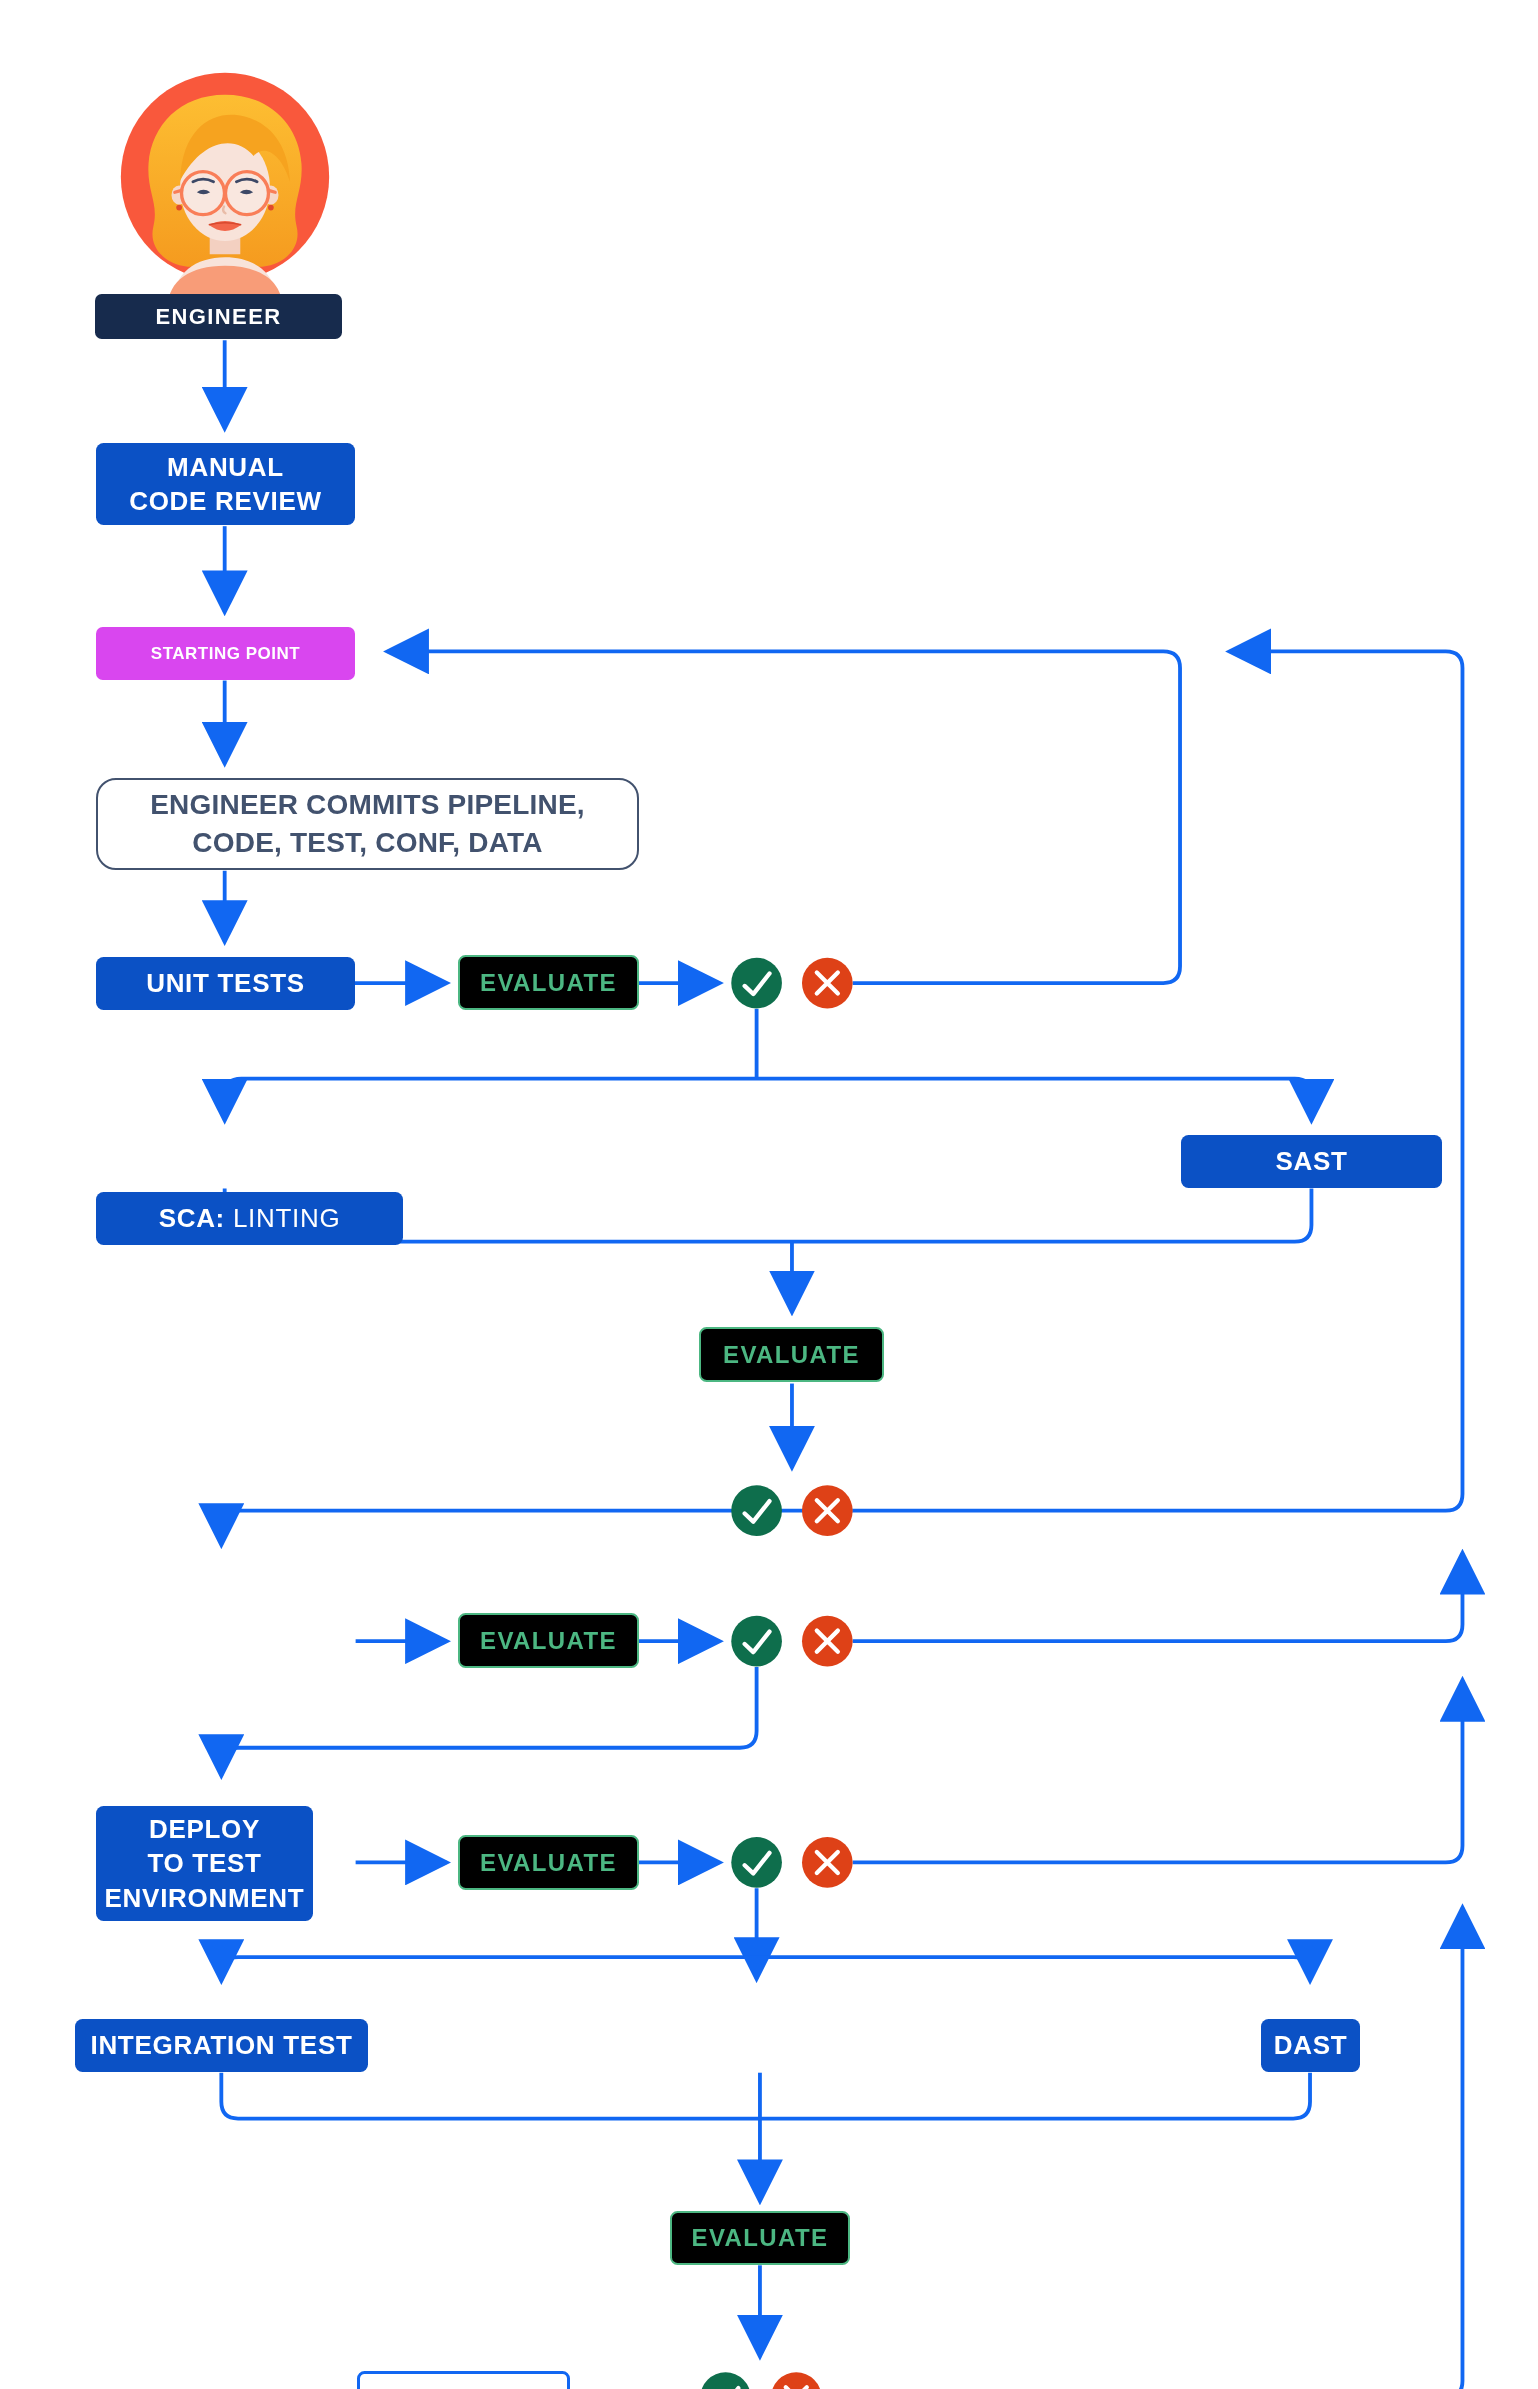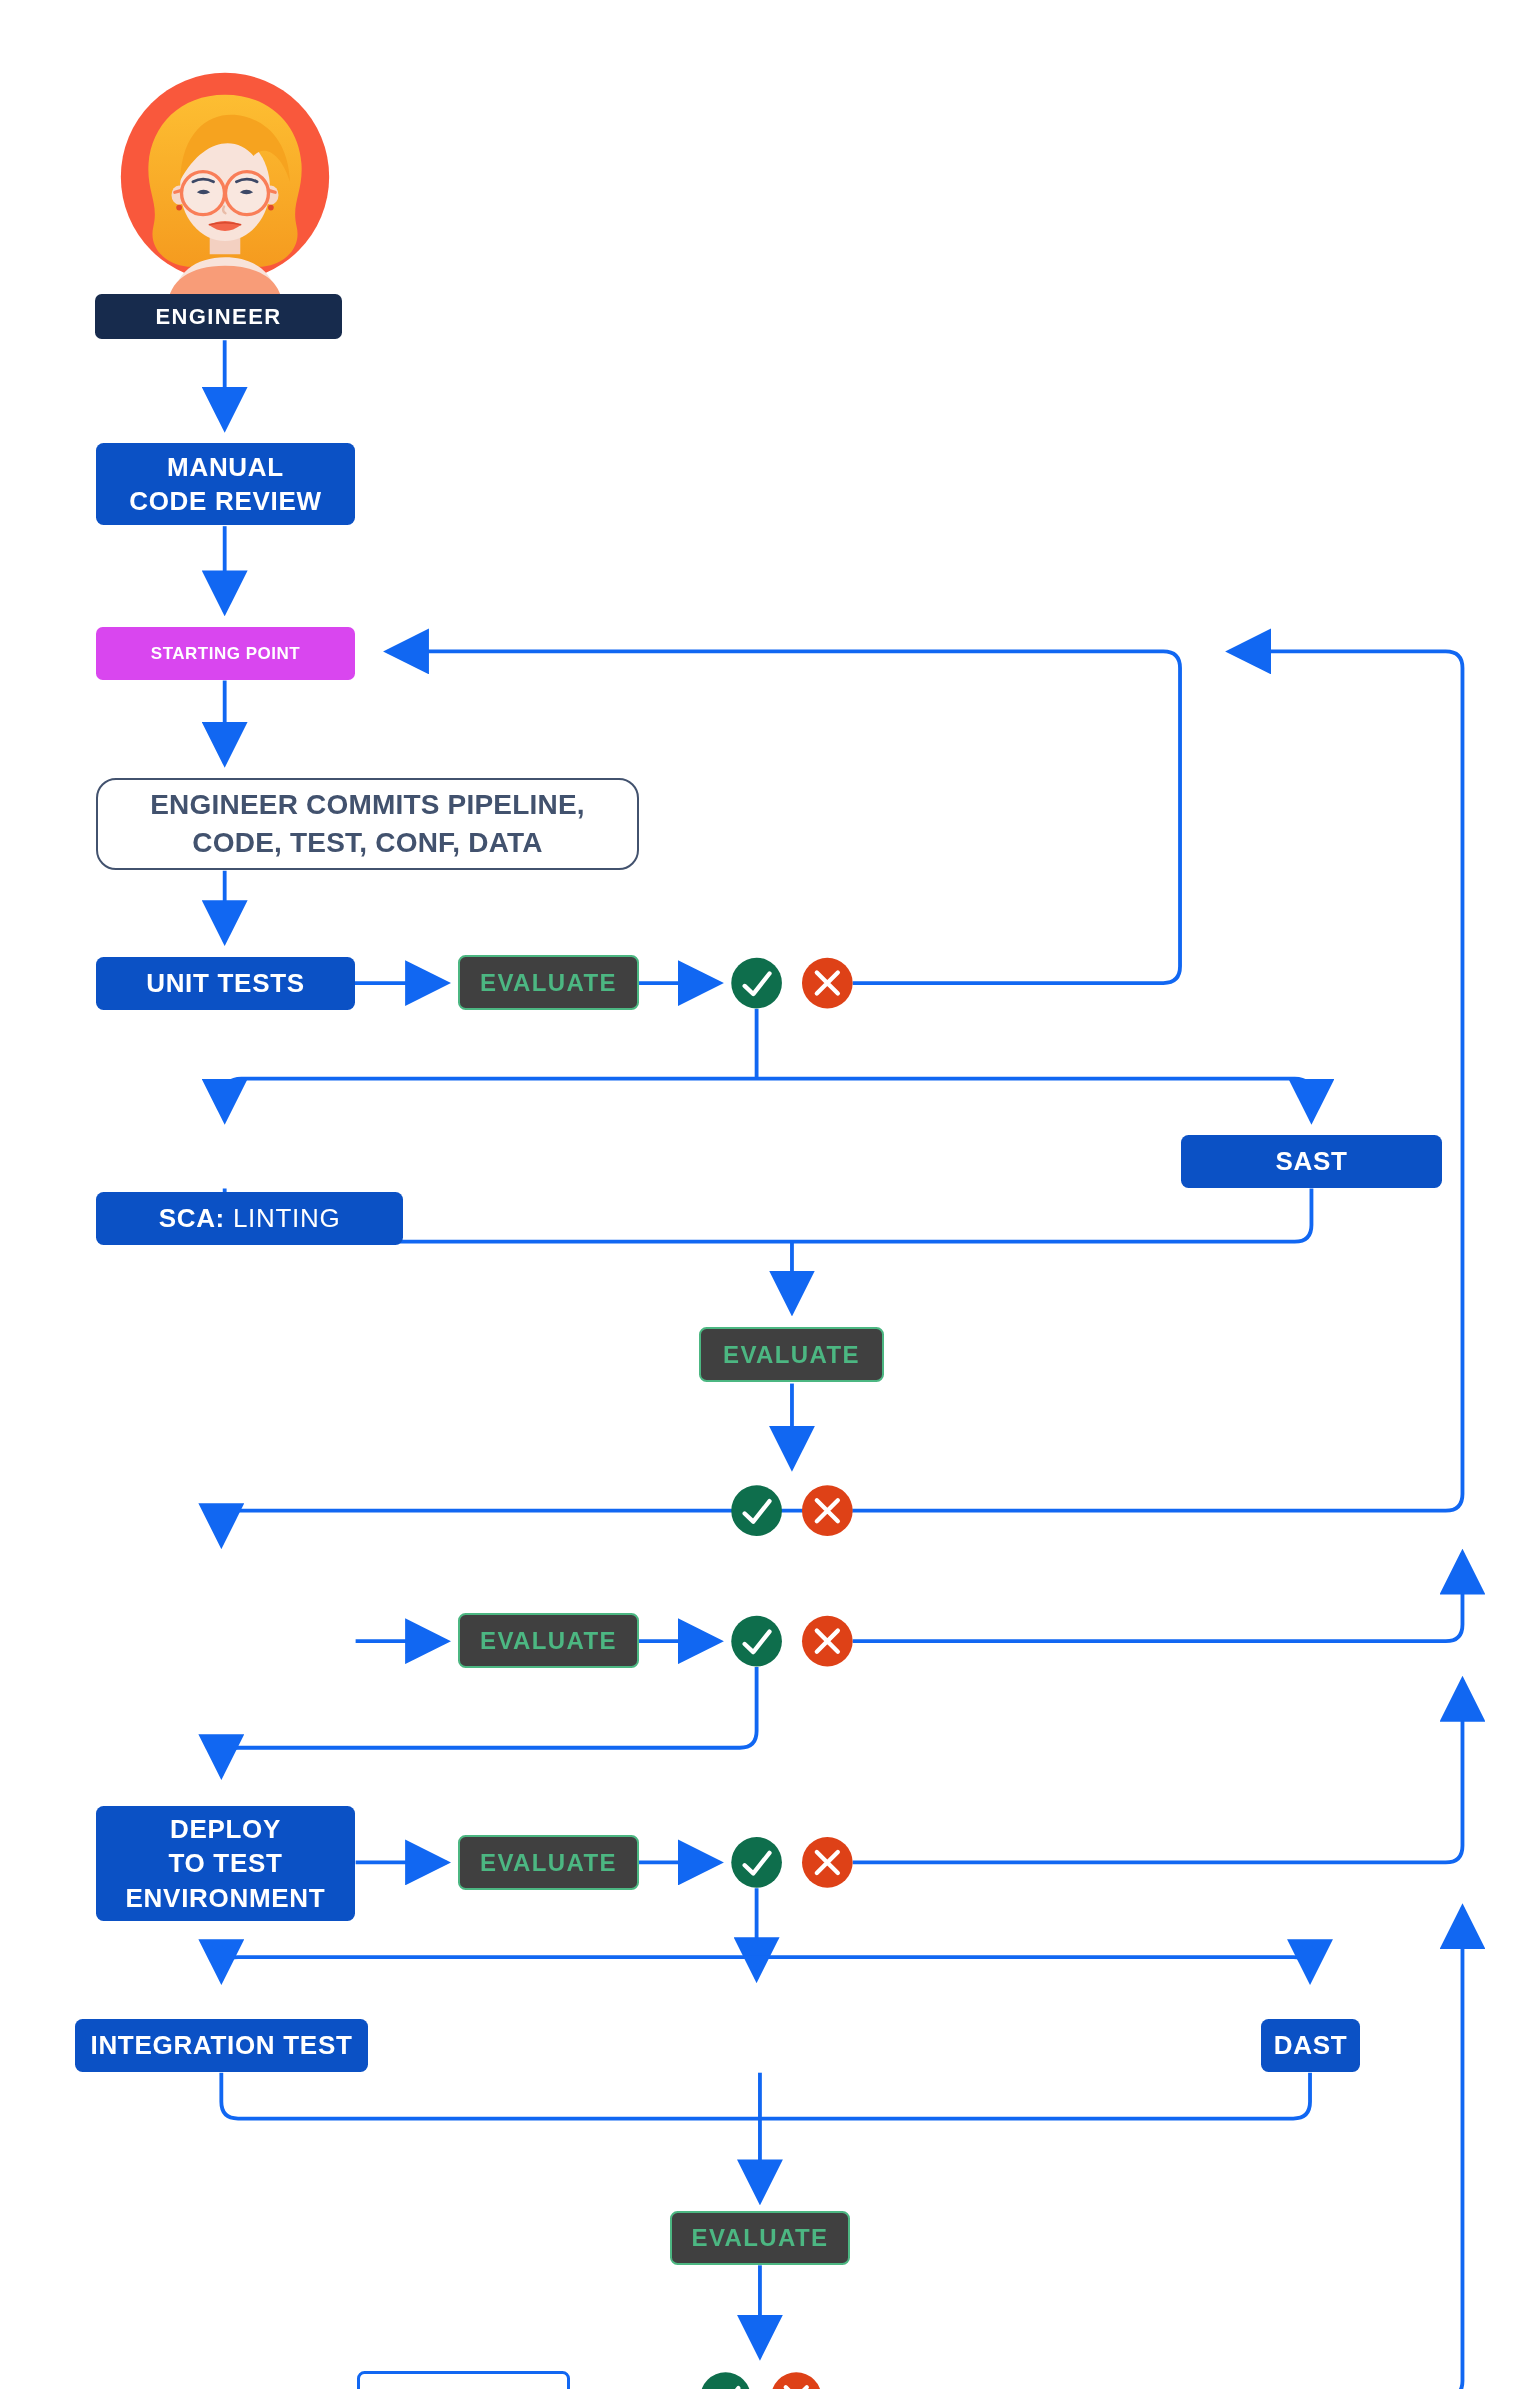--- a/index.html
+++ b/index.html
@@ -8,21 +8,21 @@
   svg.wires{position:absolute;left:0;top:0;z-index:1;}
   .avatar-wrap{position:absolute;left:96px;top:67px;width:258px;height:239px;z-index:0;}
   .node{position:absolute;z-index:2;display:flex;align-items:center;justify-content:center;
         text-align:center;box-sizing:border-box;border-radius:7.6px;}
   .node .lbl{white-space:pre-line;}
   .blue-box{background:#0B51C5;color:#ffffff;font-weight:700;font-size:26px;letter-spacing:0.7px;line-height:1.32;}
   .navy-chip{background:#172B4D;color:#ffffff;font-weight:700;font-size:22px;letter-spacing:1.4px;border-radius:6.7px;}
   .green-box{background:#d946ef;color:#ffffff;font-weight:700;font-size:17px;letter-spacing:0.5px;border-radius:6.7px;}
   .outline-navy{background:#ffffff;border:2.9px solid #42526E;color:#42526E;font-weight:700;
                 font-size:28px;line-height:1.35;border-radius:20px;letter-spacing:0.2px;}
-  .evaluate{background:#404040;border:2.9px solid #4CB782;color:#4CB782;font-weight:700;
+  .evaluate{background:#000000;border:2.9px solid #4CB782;color:#4CB782;font-weight:700;
             font-size:24px;letter-spacing:1.4px;border-radius:7.6px;}
   .outline-blue{background:#ffffff;border:3.8px solid #1167F2;color:#1167F2;font-weight:700;
                 font-size:24px;letter-spacing:0.5px;border-radius:7.6px;}
   .sca-rest{font-weight:400;}
 </style>
 </head>
 <body>
 
 <div class="canvas">
 
@@ -194,21 +194,21 @@
 
   <div class="node evaluate" style="left:699px;top:1327px;width:185px;height:55px;">
     <span class="lbl">EVALUATE</span>
   </div>
 
 
   <div class="node evaluate" style="left:458px;top:1613px;width:181px;height:55px;">
     <span class="lbl">EVALUATE</span>
   </div>
 
-  <div class="node blue-box" style="left:96px;top:1806px;width:259px;height:115px;">
+  <div class="node blue-box" style="left:96px;top:1806px;width:217px;height:115px;">
     <span class="lbl">DEPLOY
 TO TEST
 ENVIRONMENT</span>
   </div>
 
   <div class="node evaluate" style="left:458px;top:1835px;width:181px;height:55px;">
     <span class="lbl">EVALUATE</span>
   </div>
 
   <div class="node blue-box" style="left:75px;top:2019px;width:293px;height:53px;">

